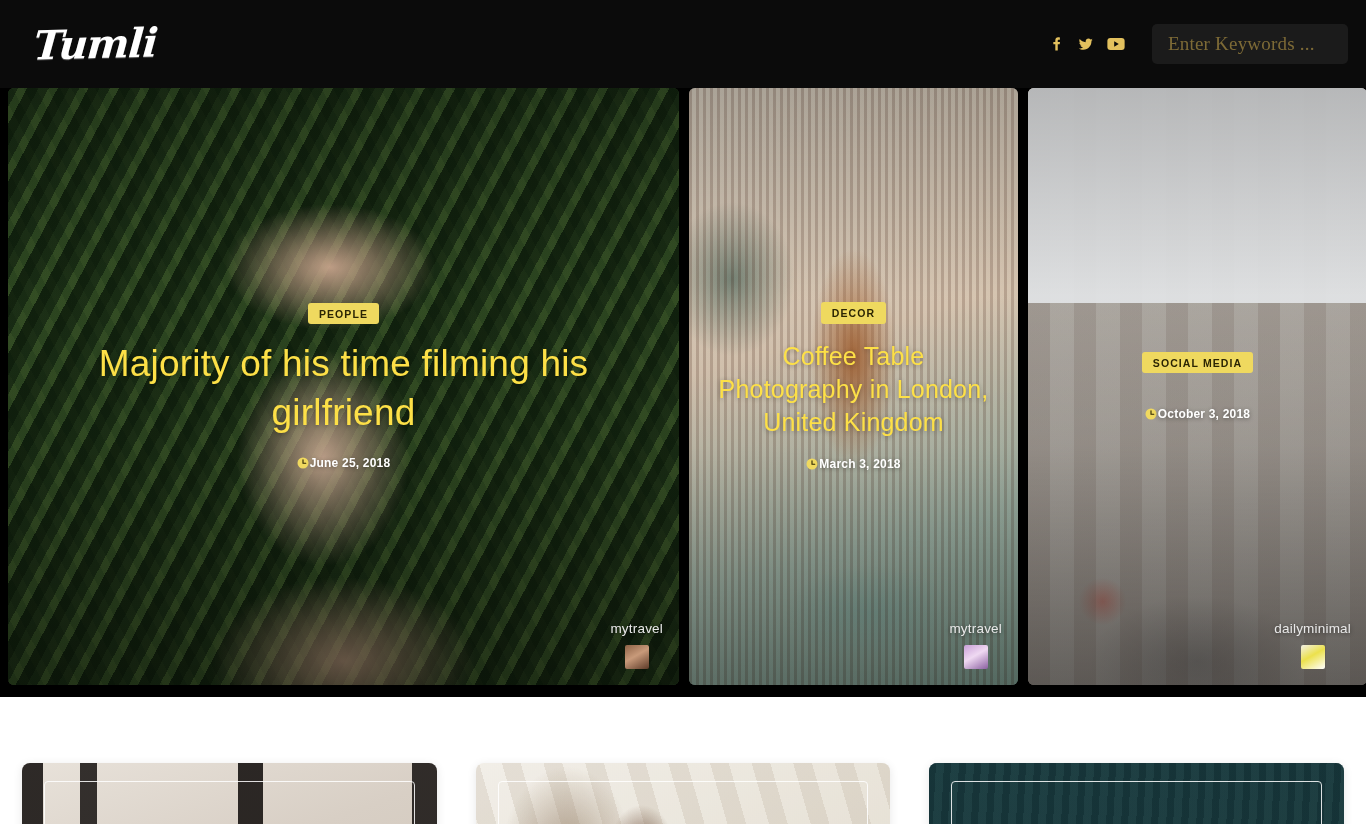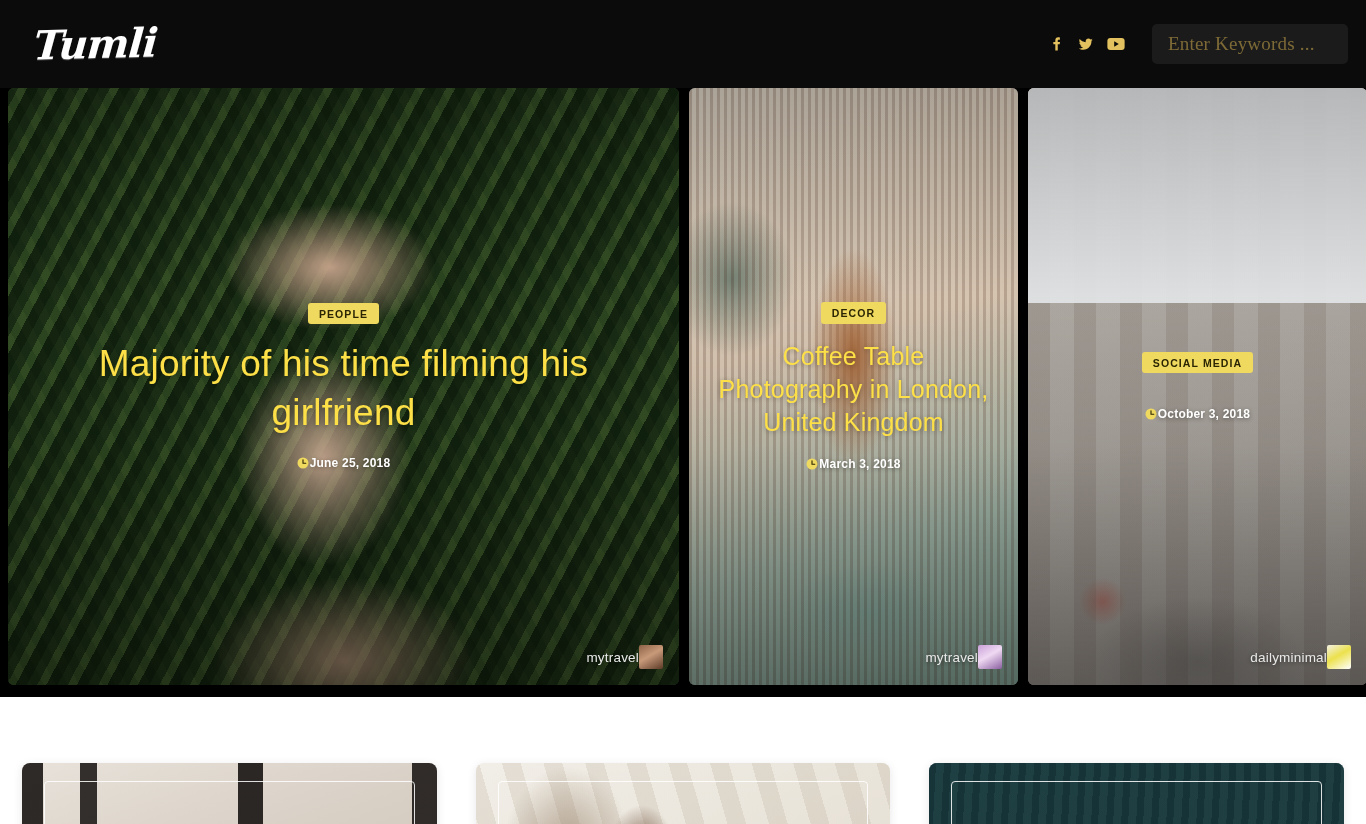--- a/index.html
+++ b/index.html
@@ -221,25 +221,26 @@
   }
   .clock-ico { color: #f0d95f; display: inline-flex; }
 
   .hero-author {
     position: absolute;
     right: 16px;
     bottom: 16px;
     z-index: 4;
     display: flex;
     align-items: center;
-    gap: 0;
+    gap: 9px;
     color: #e9e9e9;
     font-size: 13.5px;
     letter-spacing: .2px;
     text-shadow: 0 1px 4px rgba(0,0,0,.45);
+    flex-direction: column;
   }
   .avatar {
     width: 24px; height: 24px;
     border-radius: 2px;
     overflow: hidden;
     flex: 0 0 24px;
   }
 
   
   .posts-band {

